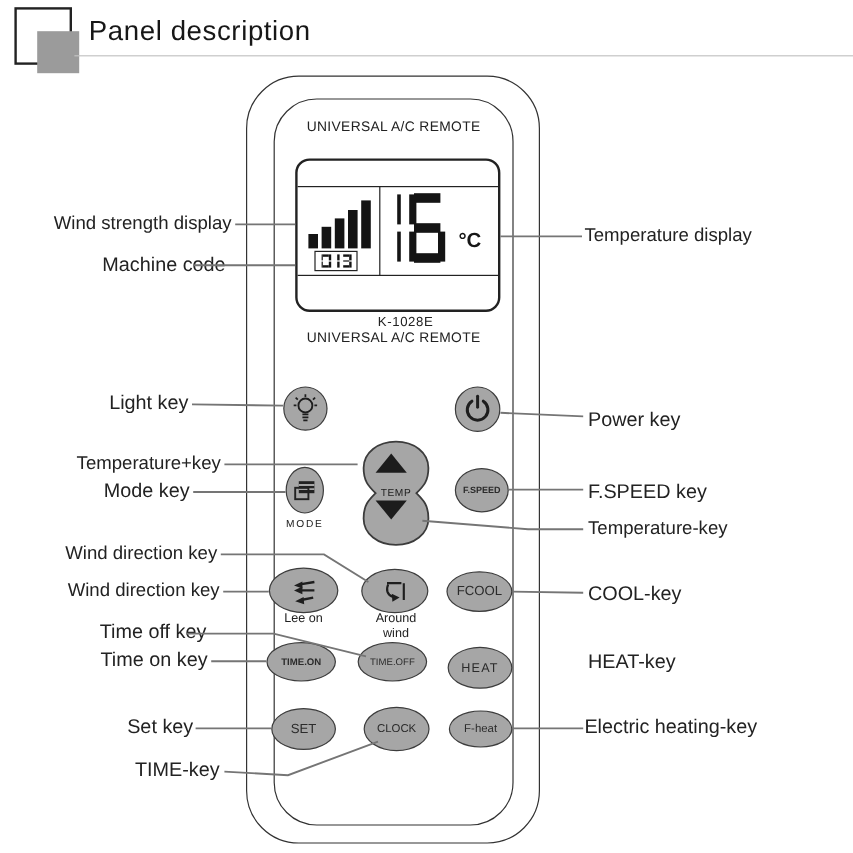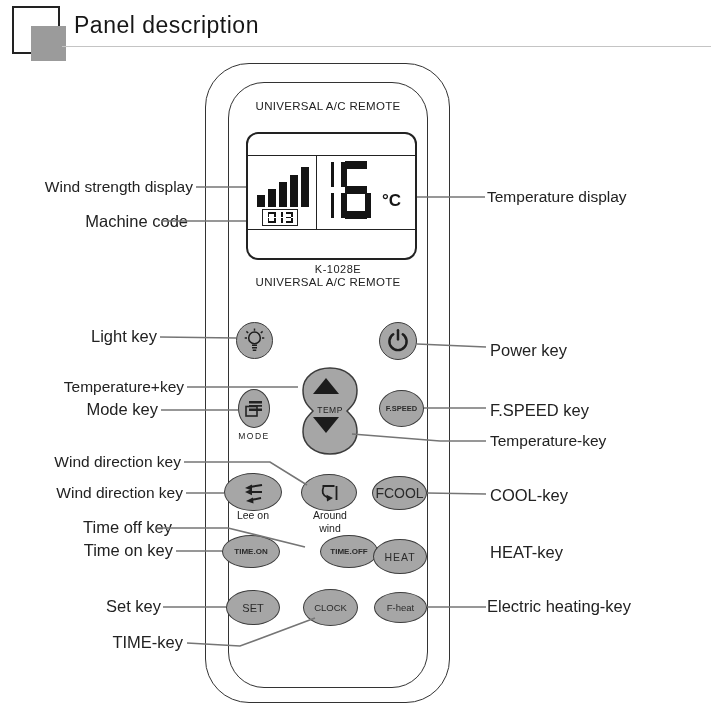--- a/index.html
+++ b/index.html
@@ -197,24 +197,24 @@
     <svg width="26" height="26" viewBox="0 0 26 26">
       <line x1="6.5" y1="6" x2="18.5" y2="6" stroke="#1e1e1e" stroke-width="1.8"></line>
       <line x1="20.5" y1="6" x2="20.5" y2="20" stroke="#1e1e1e" stroke-width="1.8"></line>
       <path d="M7.5,7 C5.5,11.5 6.5,15.5 11.5,17.5" fill="none" stroke="#1e1e1e" stroke-width="1.8"></path>
       <polygon points="17,18 10.5,14.8 11,21.4" fill="#1e1e1e"></polygon>
     </svg>
   </div>
   <div class="keycap-label two-line" style="left:301px;top:509px;width:58px;font-size:10.5px;line-height:13px;">Around
 wind</div>
 
-  <div class="btn" style="left:372px;top:476px;width:55px;height:34px;font-size:14px;">FCOOL</div>
+  <div class="btn" style="left:372px;top:476px;width:55px;height:34px;font-size:11px;">FCOOL</div>
 
   <div class="btn" style="left:222px;top:535px;width:58px;height:33px;font-size:8px;font-weight:bold;">TIME.ON</div>
-  <div class="btn" style="left:320px;top:535px;width:58px;height:33px;font-size:8px;font-weight:bold;">TIME.OFF</div>
+  <div class="btn" style="left:298px;top:535px;width:58px;height:33px;font-size:8px;font-weight:normal;">TIME.OFF</div>
   <div class="btn" style="left:373px;top:539px;width:54px;height:35px;font-size:10.5px;letter-spacing:1px;">HEAT</div>
 
   <div class="btn" style="left:226px;top:590px;width:54px;height:35px;font-size:11px;">SET</div>
   <div class="btn" style="left:303px;top:589px;width:55px;height:37px;font-size:9.5px;">CLOCK</div>
   <div class="btn" style="left:374px;top:592px;width:53px;height:31px;font-size:9.5px;">F-heat</div>
 
   <div class="lbl rt" style="right:518px;top:178px;">Wind strength display</div>
   <div class="lbl rt L" style="right:523px;top:212px;">Machine code</div>
   <div class="lbl rt L" style="right:554px;top:327px;">Light key</div>
   <div class="lbl rt" style="right:527px;top:378px;">Temperature+key</div>

